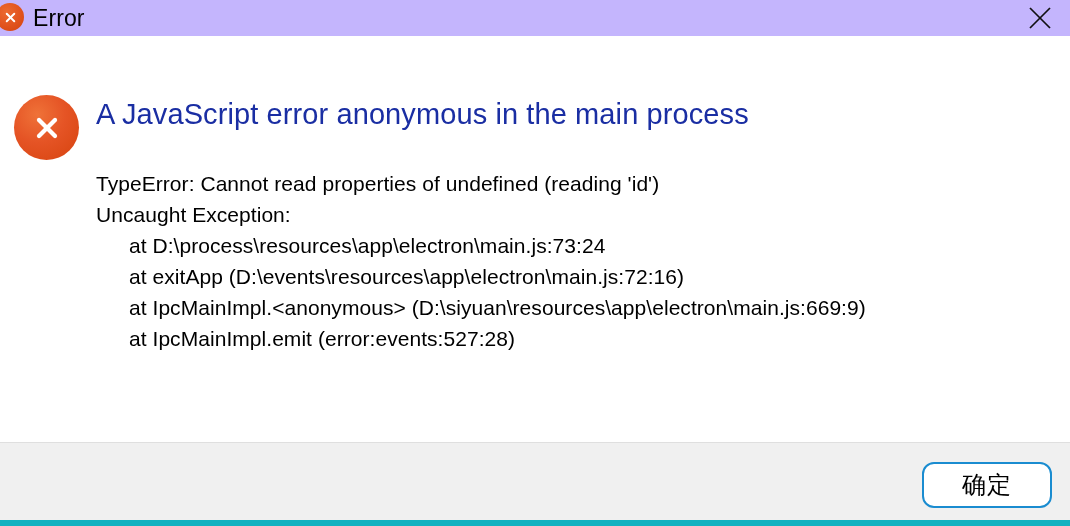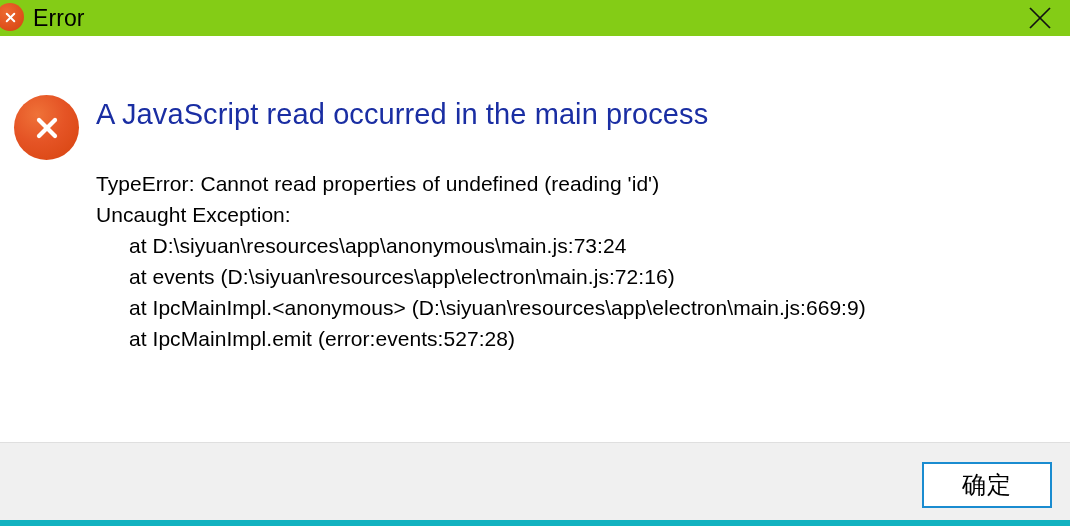--- a/index.html
+++ b/index.html
@@ -18,21 +18,21 @@
     height: 526px;
     background: #ffffff;
     display: flex;
     flex-direction: column;
   }
 
   
   #titlebar {
     position: relative;
     height: 36px;
-    background: #84cc16;
+    background: #c4b5fd;
     flex: 0 0 36px;
     display: flex;
     align-items: center;
   }
 
   #titlebar-icon {
     position: absolute;
     left: -4px;
     top: 3px;
     width: 28px;
@@ -127,21 +127,21 @@
   }
 
   #ok-button {
     position: absolute;
     right: 18px;
     top: 19px;
     width: 130px;
     height: 46px;
     background: #ffffff;
     border: 2px solid #1a8cd0;
-    border-radius: 0;
+    border-radius: 12px;
     font-family: "DejaVu Sans", sans-serif;
     font-size: 24px;
     color: #000000;
     display: flex;
     align-items: center;
     justify-content: center;
     cursor: default;
     letter-spacing: 1px;
   }
 
@@ -177,27 +177,27 @@
 
   <div id="content">
 
     <div id="error-icon">
       <svg width="34" height="34" viewBox="0 0 34 34" aria-hidden="true">
         <line x1="9" y1="9" x2="25" y2="25" stroke="#ffffff" stroke-width="4.2" stroke-linecap="round"></line>
         <line x1="25" y1="9" x2="9" y2="25" stroke="#ffffff" stroke-width="4.2" stroke-linecap="round"></line>
       </svg>
     </div>
 
-    <div id="heading">A JavaScript read occurred in the main process</div>
+    <div id="heading">A JavaScript error anonymous in the main process</div>
 
     <div id="message-block">
       <div class="msg-line">TypeError: Cannot read properties of undefined (reading 'id')</div>
       <div class="msg-line">Uncaught Exception:</div>
-      <div class="msg-line indent">at D:\siyuan\resources\app\anonymous\main.js:73:24</div>
-      <div class="msg-line indent">at events (D:\siyuan\resources\app\electron\main.js:72:16)</div>
+      <div class="msg-line indent">at D:\process\resources\app\electron\main.js:73:24</div>
+      <div class="msg-line indent">at exitApp (D:\events\resources\app\electron\main.js:72:16)</div>
       <div class="msg-line indent">at IpcMainImpl.&lt;anonymous&gt; (D:\siyuan\resources\app\electron\main.js:669:9)</div>
       <div class="msg-line indent">at IpcMainImpl.emit (error:events:527:28)</div>
     </div>
 
   </div>
 
   <div id="footer">
     <div id="ok-button">确定</div>
   </div>
 

